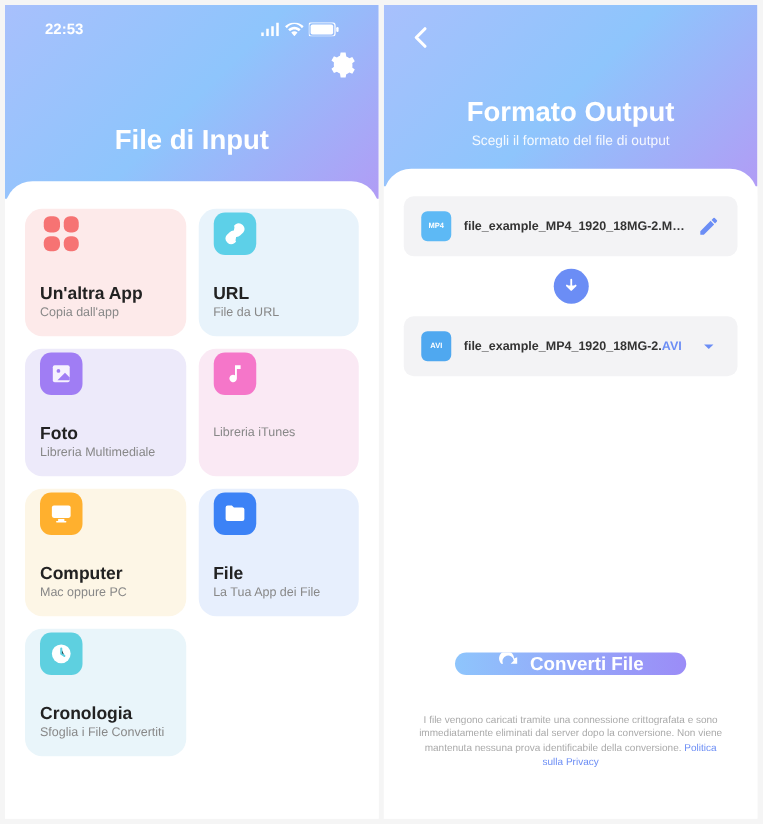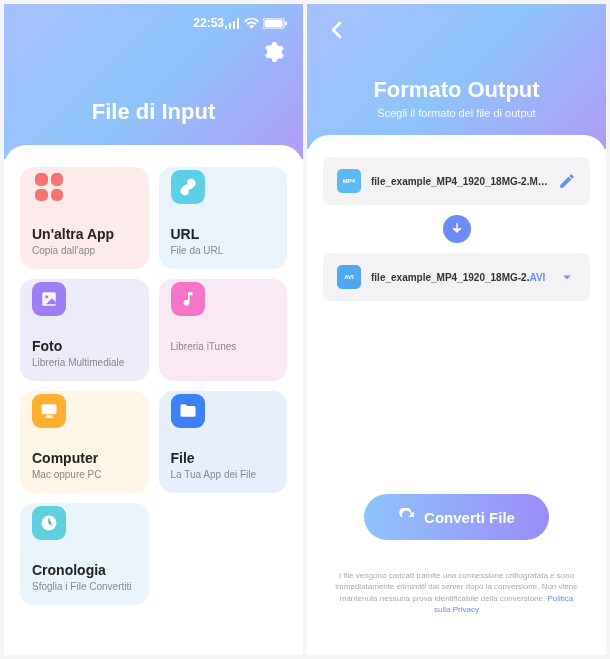--- a/index.html
+++ b/index.html
@@ -1,19 +1,19 @@
 <!DOCTYPE html>
 <html><head>
 <meta charset="utf-8">
 <style>
 * { margin: 0; padding: 0; box-sizing: border-box; font-family: -apple-system, BlinkMacSystemFont, 'Segoe UI', sans-serif; }
 body { background: #f5f5f5; display: flex; gap: 4px; padding: 4px; }
 .phone { width: 301px; height: 651px; background: #fff; border-radius: 0; overflow: hidden; display: flex; flex-direction: column; position: relative; }
 .header { background: linear-gradient(135deg, #a8c0fc 0%, #8ec5fc 50%, #b19cf5 100%); color: #fff; padding-top: 8px; }
-.statusbar { display: flex; justify-content: flex-end; align-items: center; padding: 4px 16px; font-size: 12px; font-weight: 600; }
+.statusbar { display: flex; justify-content: space-between; align-items: center; padding: 4px 32px; font-size: 12px; font-weight: 600; }
 .status-right { display: flex; gap: 4px; align-items: center; }
 .topbar { display: flex; justify-content: flex-end; padding: 6px 18px 4px; }
 .topbar.left { justify-content: flex-start; }
 .gear, .back { width: 24px; height: 24px; color: #fff; }
 .title-block { text-align: center; padding: 0 20px 30px; margin-top: 31px; }
 .title { font-size: 22px; font-weight: 700; margin-bottom: 4px; }
 .subtitle { font-size: 11px; opacity: 0.9; }
 .content { flex: 1; background: #fff; border-radius: 22px 22px 0 0; margin-top: -14px; padding: 22px 16px; display: flex; flex-direction: column; }
 .grid { display: grid; grid-template-columns: 1fr 1fr; gap: 10px; }
 .tile { border-radius: 14px; padding: 3px 12px; min-height: 102px; display: flex; flex-direction: column; }
@@ -43,21 +43,21 @@
 .file-row { background: #f3f3f5; border-radius: 8px; padding: 12px 14px; display: flex; align-items: center; gap: 10px; margin-bottom: 0; }
 .file-ic { width: 24px; height: 24px; border-radius: 5px; display: flex; align-items: center; justify-content: center; flex-shrink: 0; }
 .file-ic.mp4 { background: #5db9f5; }
 .file-ic.avi { background: #4fa8f0; }
 .file-ic-label { color: #fff; font-size: 6px; font-weight: 700; }
 .file-name { flex: 1; font-size: 10px; font-weight: 600; color: #333; overflow: hidden; text-overflow: ellipsis; white-space: nowrap; }
 .file-ext { color: #6b8df5; }
 .file-action { width: 18px; height: 18px; color: #6b8df5; flex-shrink: 0; }
 .arrow-circle { width: 28px; height: 28px; border-radius: 50%; background: #6b8df5; color: #fff; display: flex; align-items: center; justify-content: center; margin: 10px auto; }
 
-.convert-btn { margin: auto auto 30px; background: linear-gradient(90deg, #8ec5fc 0%, #9b8cf7 100%); color: #fff; border: none; border-radius: 26px; padding: 14px 34px; font-size: 15px; font-weight: 600; display: flex; align-items: center; gap: 8px; cursor: pointer; }
+.convert-btn { margin: auto auto 30px; background: linear-gradient(90deg, #8ec5fc 0%, #9b8cf7 100%); color: #fff; border: none; border-radius: 26px; padding: 0 34px; font-size: 15px; font-weight: 600; display: flex; align-items: center; gap: 8px; cursor: pointer; }
 .footer-text { font-size: 8px; color: #aaa; text-align: center; line-height: 1.4; padding: 0 12px 18px; }
 .footer-link { color: #6b8df5; }
 
 svg { display: block; }
 </style>
 </head>
 <body>
 
 <div class="phone">
   <div class="header">

